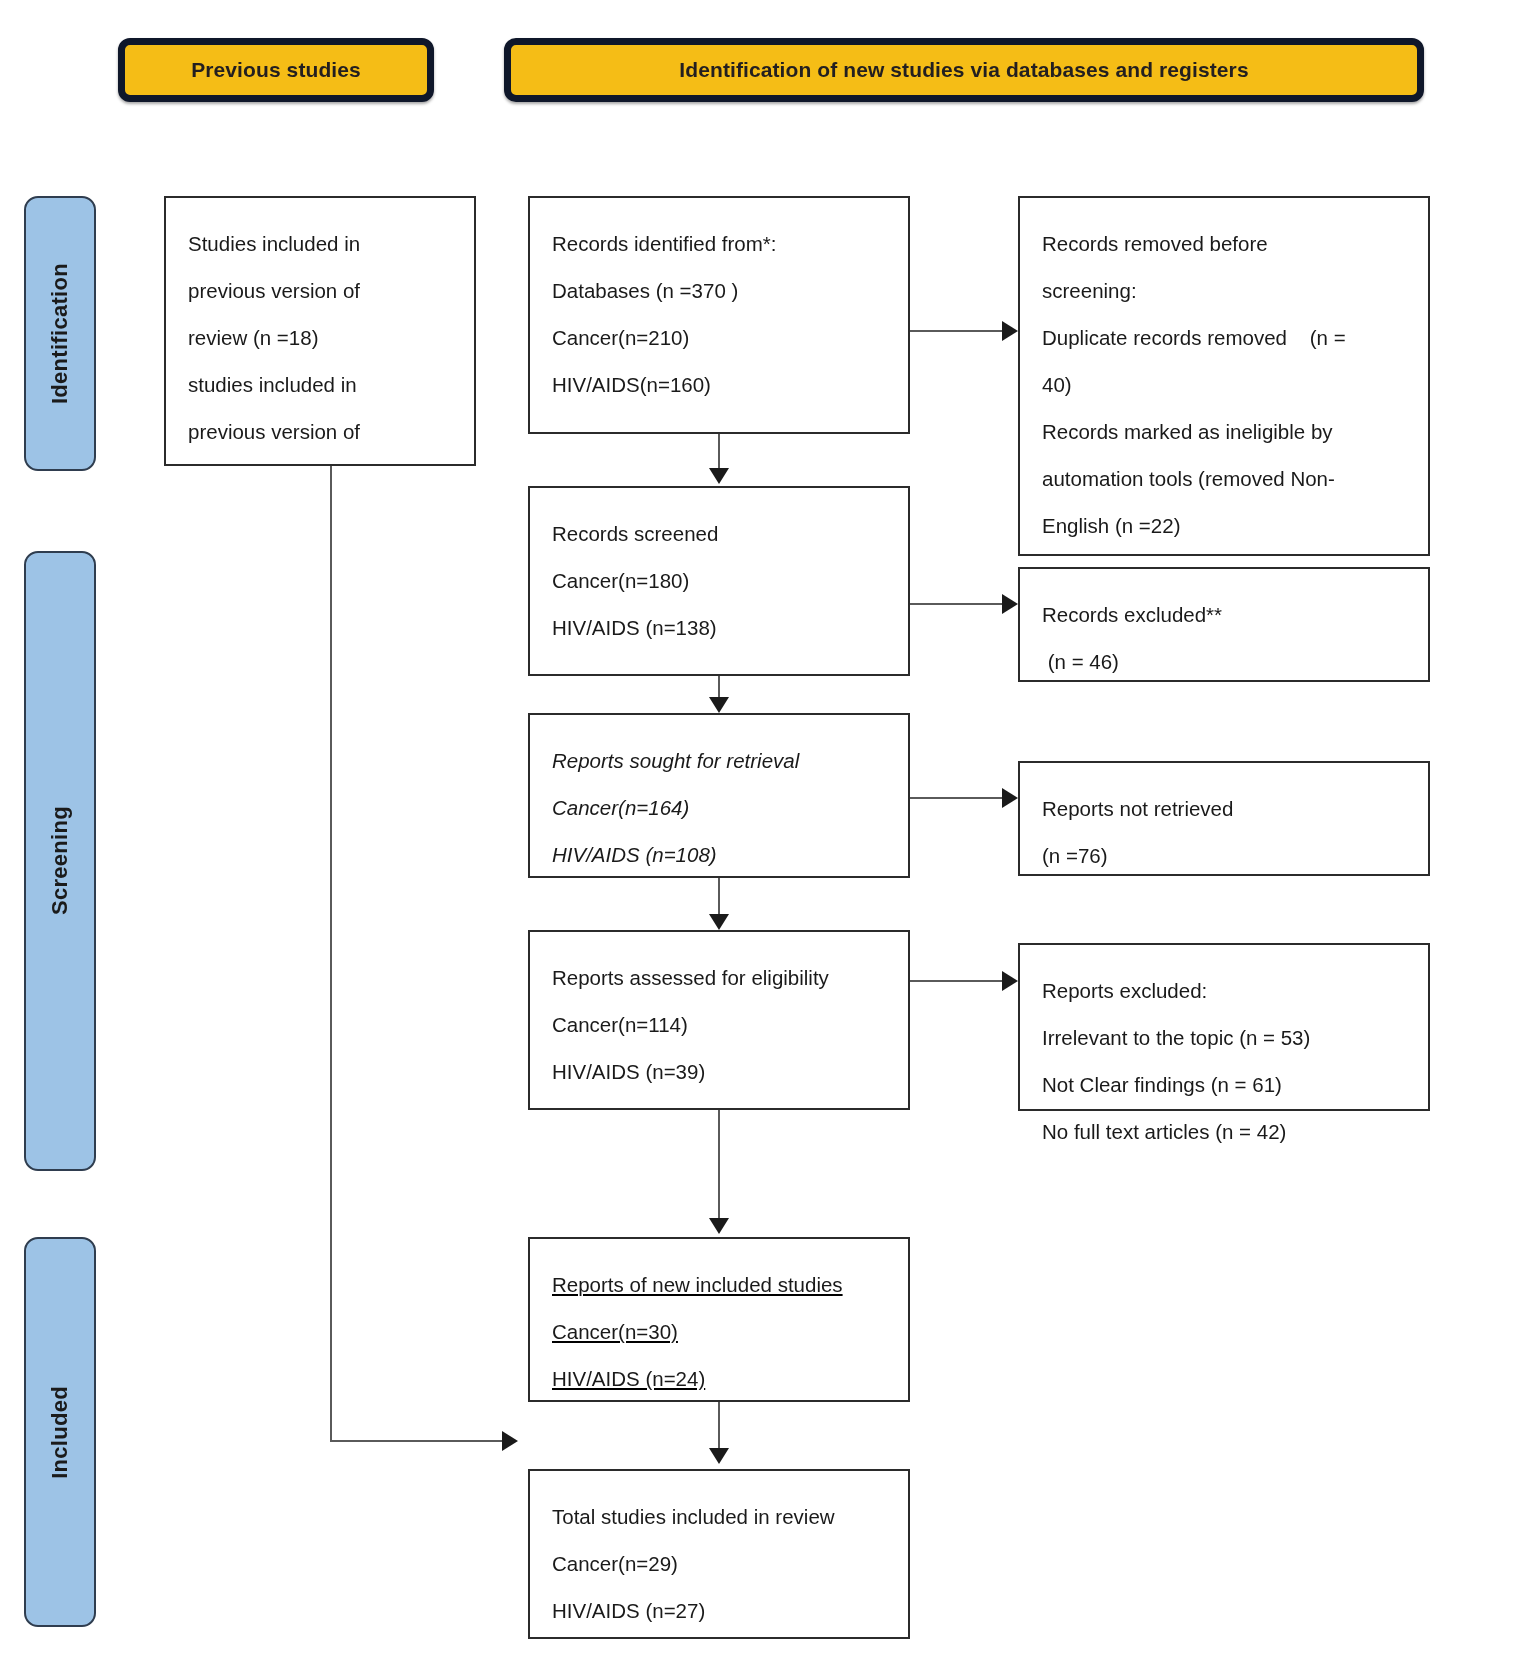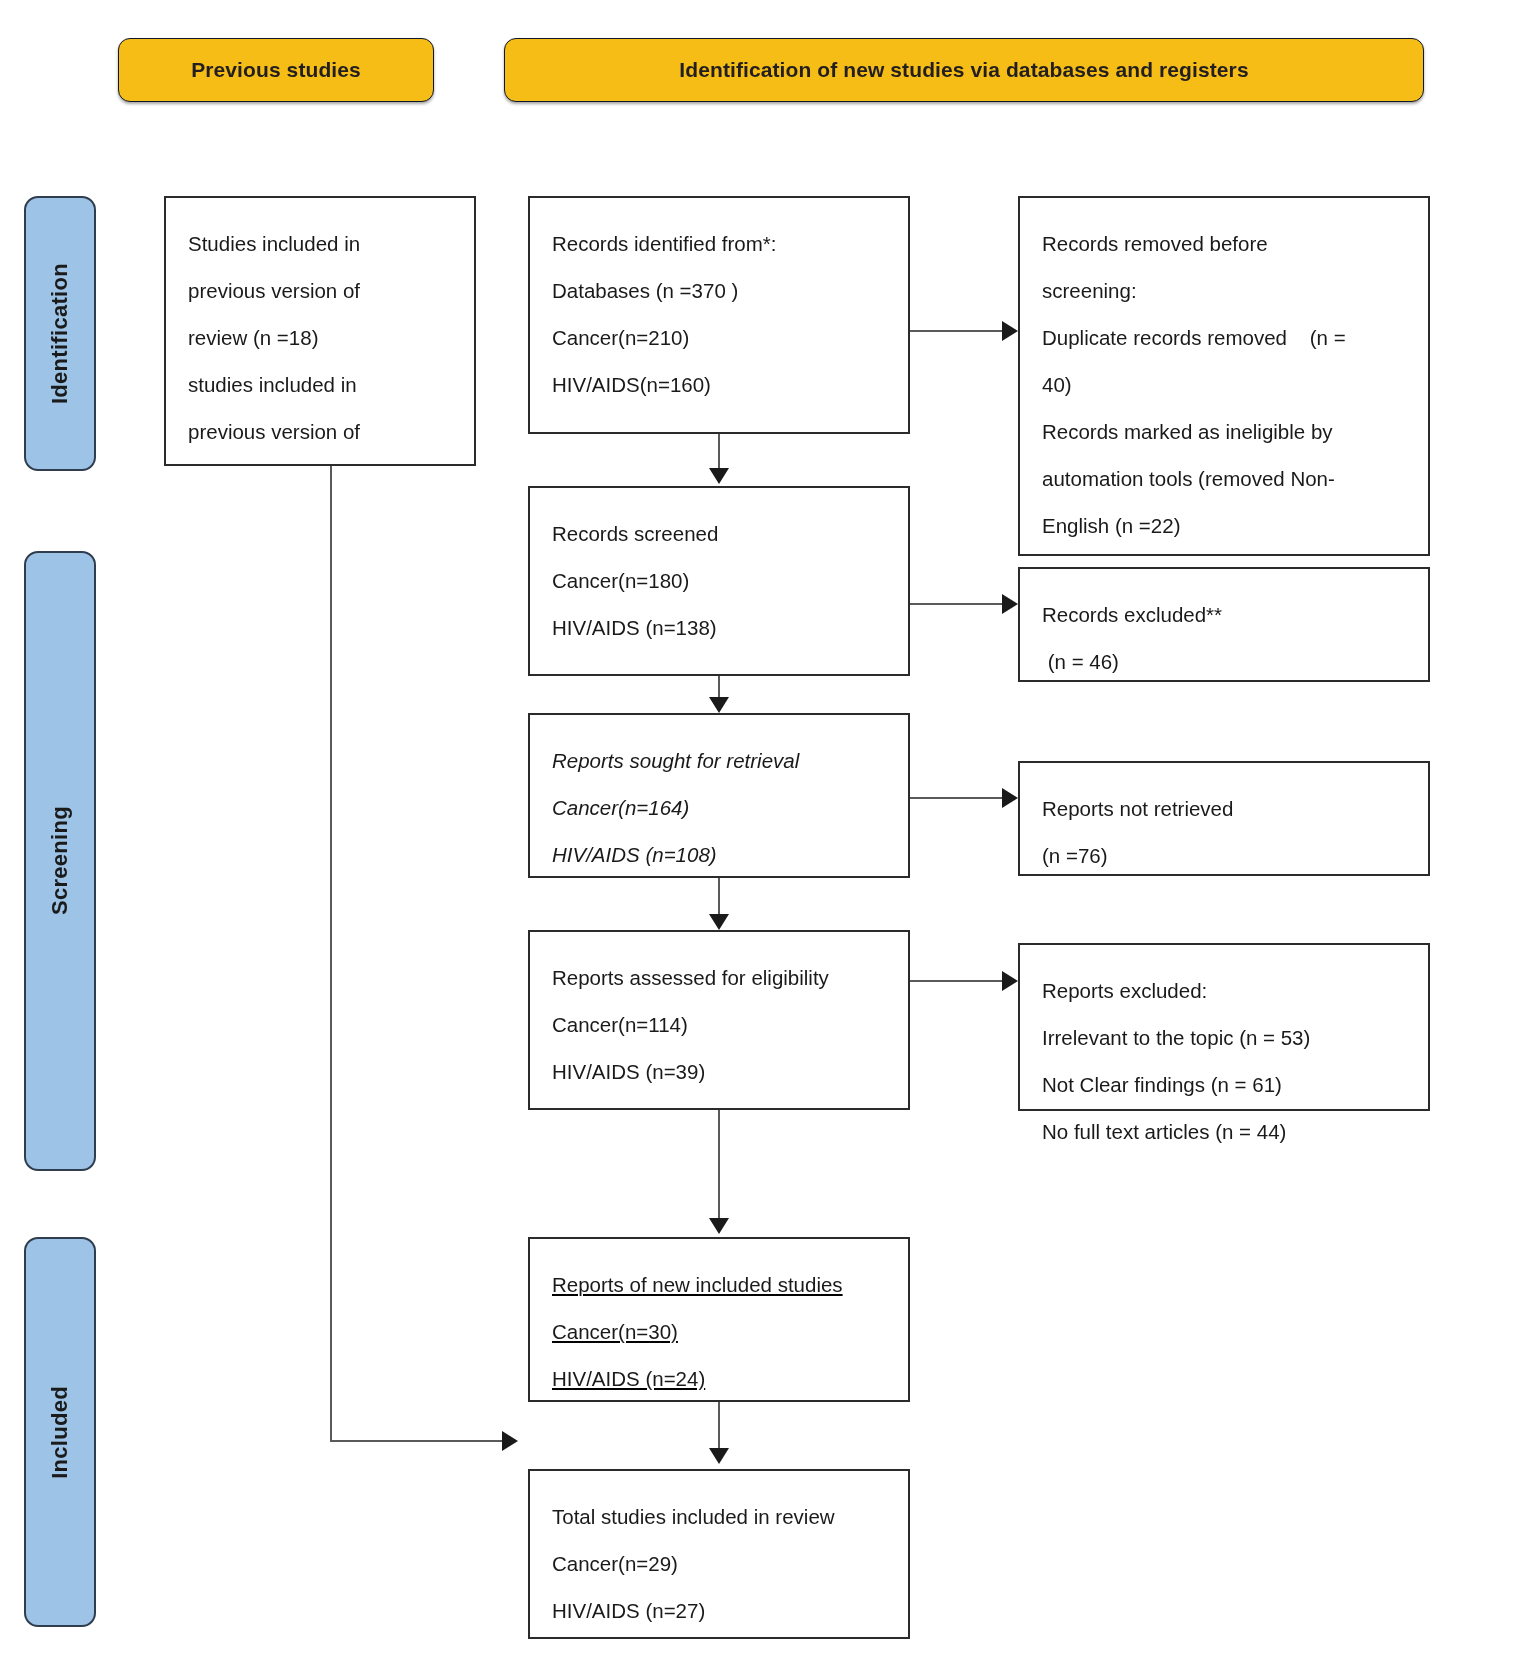--- a/index.html
+++ b/index.html
@@ -15,21 +15,21 @@
     width: 1535px;
     height: 1662px;
     background: #ffffff;
     overflow: hidden;
   }
 
   
   .banner {
     position: absolute;
     background: #f5bd16;
-    border: 1px solid #0f172a;
+    border: 7px solid #0f172a;
     border-radius: 12px;
     box-shadow: 0 2px 3px rgba(0,0,0,0.35);
     display: flex;
     align-items: center;
     justify-content: center;
     color: #231f20;
     font-weight: bold;
     font-size: 21px;
     letter-spacing: 0.1px;
     box-sizing: border-box;
@@ -187,21 +187,21 @@
 
   <div class="node" style="left:1018px; top:761px; width:412px; height:115px;">
     <p>Reports not retrieved</p>
     <p>(n =76)</p>
   </div>
 
   <div class="node" style="left:1018px; top:943px; width:412px; height:168px;">
     <p>Reports excluded:</p>
     <p>Irrelevant to the topic (n = 53)</p>
     <p>Not Clear findings (n = 61)</p>
-    <p>No full text articles (n = 44)</p>
+    <p>No full text articles (n = 42)</p>
   </div>
 
   <div class="hline" style="left:910px; top:330px; width:92px;"></div>
   <div class="arrow-right" style="left:1002px; top:321px;"></div>
 
   <div class="vline" style="left:718px; top:434px; height:36px;"></div>
   <div class="arrow-down" style="left:709px; top:468px;"></div>
 
   <div class="hline" style="left:910px; top:603px; width:92px;"></div>
   <div class="arrow-right" style="left:1002px; top:594px;"></div>

